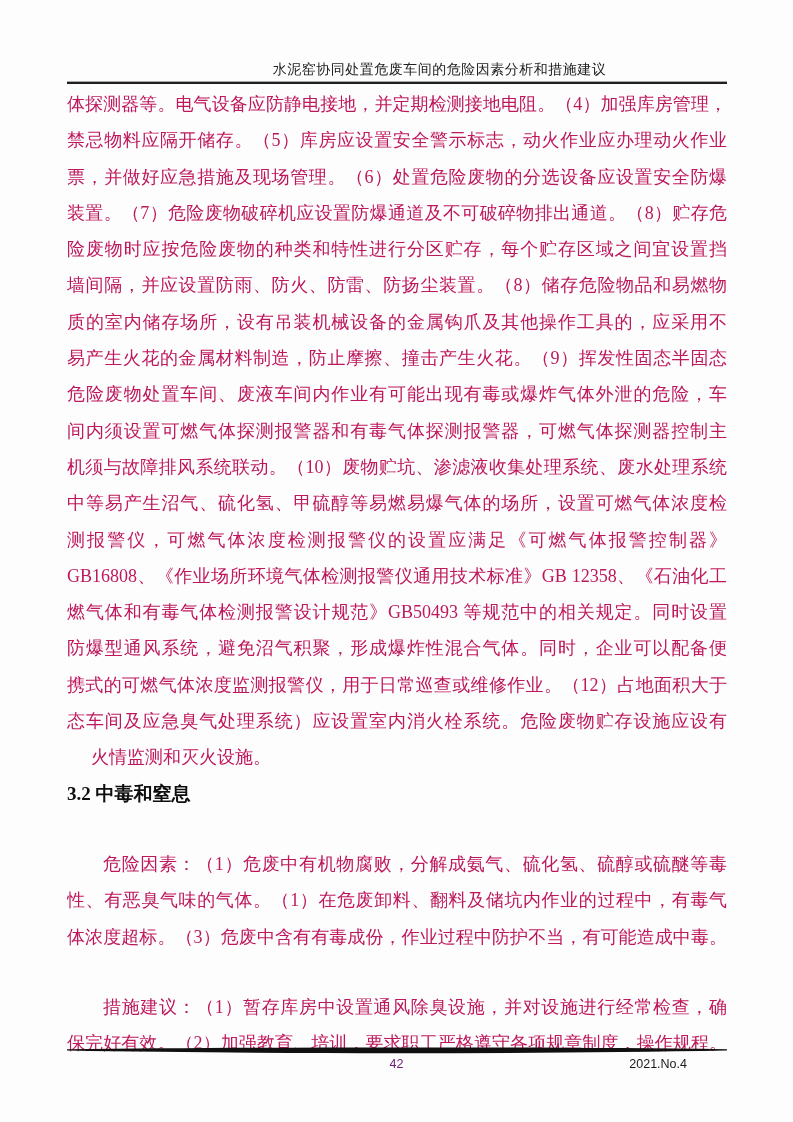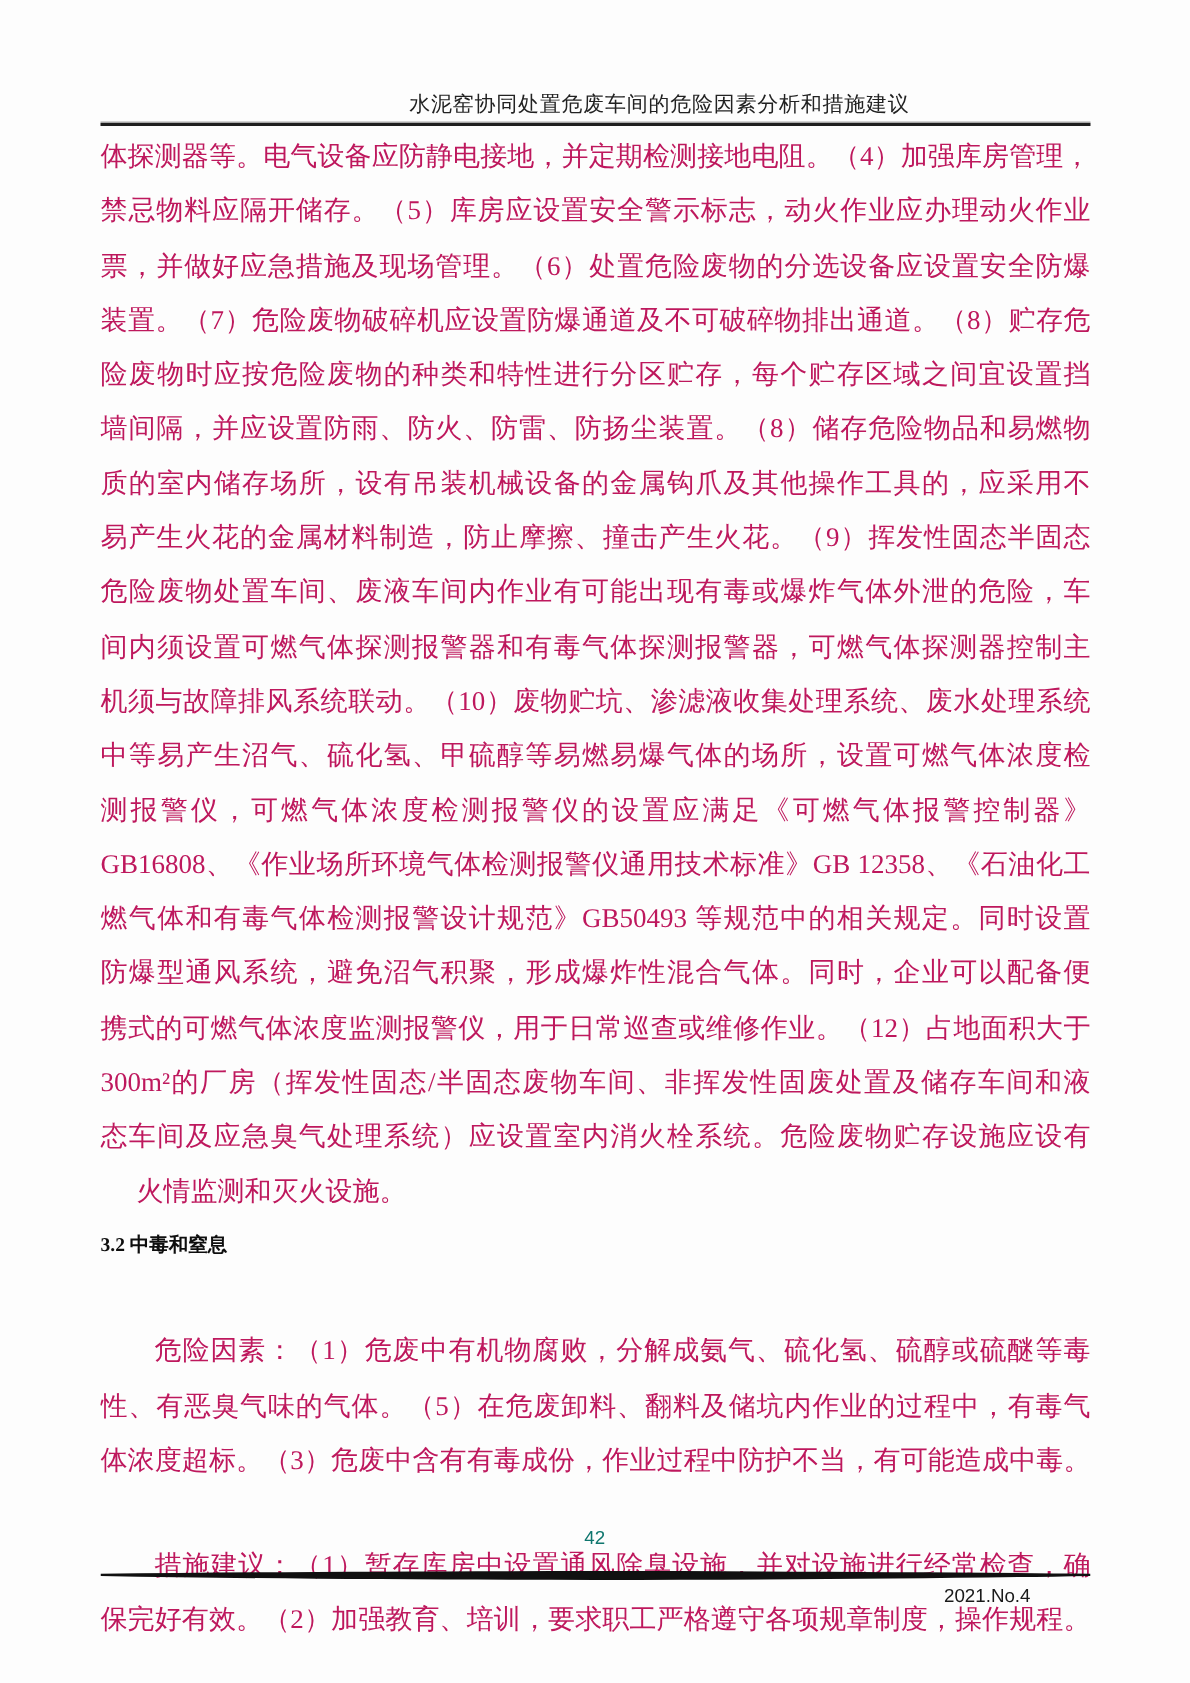--- a/index.html
+++ b/index.html
@@ -56,41 +56,41 @@
     margin-left: 24px;
   }
   .text-line.indent-first {
     text-indent: 2em;
     margin-top: 34px;
   }
   .section-heading {
     height: 36.3px;
     line-height: 36.3px;
     font-weight: 700;
-    font-size: 13px;
+    font-size: 19px;
     text-align: left;
     color: #0e0e0e;
     overflow: hidden;
   }
   .footer-rule {
     position: absolute;
     top: 1046px;
     left: 67px;
     width: 660px;
     height: 10px;
   }
   .footer-page-number {
     position: absolute;
-    top: 1018px;
+    top: 1057px;
     left: 0;
     width: 793px;
     text-align: center;
     font-size: 12.5px;
     font-family: "Liberation Sans", "DejaVu Sans", sans-serif;
-    color: #0f766e;
+    color: #701a75;
   }
   .footer-issue {
     position: absolute;
     top: 1057px;
     right: 106px;
     font-size: 12.5px;
     font-family: "Liberation Sans", "DejaVu Sans", sans-serif;
     color: #1a1a1a;
   }
 </style>
@@ -112,26 +112,25 @@
     <div class="text-line">易产生火花的金属材料制造，防止摩擦、撞击产生火花。（9）挥发性固态半固态</div>
     <div class="text-line">危险废物处置车间、废液车间内作业有可能出现有毒或爆炸气体外泄的危险，车</div>
     <div class="text-line">间内须设置可燃气体探测报警器和有毒气体探测报警器，可燃气体探测器控制主</div>
     <div class="text-line">机须与故障排风系统联动。（10）废物贮坑、渗滤液收集处理系统、废水处理系统</div>
     <div class="text-line">中等易产生沼气、硫化氢、甲硫醇等易燃易爆气体的场所，设置可燃气体浓度检</div>
     <div class="text-line">测报警仪，可燃气体浓度检测报警仪的设置应满足《可燃气体报警控制器》</div>
     <div class="text-line">GB16808、《作业场所环境气体检测报警仪通用技术标准》GB 12358、《石油化工可</div>
     <div class="text-line">燃气体和有毒气体检测报警设计规范》GB50493 等规范中的相关规定。同时设置</div>
     <div class="text-line">防爆型通风系统，避免沼气积聚，形成爆炸性混合气体。同时，企业可以配备便</div>
     <div class="text-line">携式的可燃气体浓度监测报警仪，用于日常巡查或维修作业。（12）占地面积大于</div>
-    <div class="text-line">300m²的厂房（挥发性固态/半固态废物车间、非挥发性固废处置及储存车间和液</div>
     <div class="text-line">态车间及应急臭气处理系统）应设置室内消火栓系统。危险废物贮存设施应设有</div>
     <div class="text-line left-last">火情监测和灭火设施。</div>
     <div class="section-heading">3.2 中毒和窒息</div>
     <div class="text-line indent-first">危险因素：（1）危废中有机物腐败，分解成氨气、硫化氢、硫醇或硫醚等毒</div>
-    <div class="text-line">性、有恶臭气味的气体。（5）在危废卸料、翻料及储坑内作业的过程中，有毒气</div>
+    <div class="text-line">性、有恶臭气味的气体。（1）在危废卸料、翻料及储坑内作业的过程中，有毒气</div>
     <div class="text-line">体浓度超标。（3）危废中含有有毒成份，作业过程中防护不当，有可能造成中毒。</div>
     <div class="text-line indent-first">措施建议：（1）暂存库房中设置通风除臭设施，并对设施进行经常检查，确</div>
     <div class="text-line">保完好有效。（2）加强教育、培训，要求职工严格遵守各项规章制度，操作规程。</div>
   </div>
 
 <svg class="footer-rule" viewBox="0 0 660 10" preserveAspectRatio="none">
   <path d="M0,3.2 C200,0.8 460,0.8 660,3.2 L660,4.6 C460,8.2 200,8.2 0,4.6 Z" fill="#101010"></path>
 </svg>
 
 <div class="footer-page-number">42</div>

